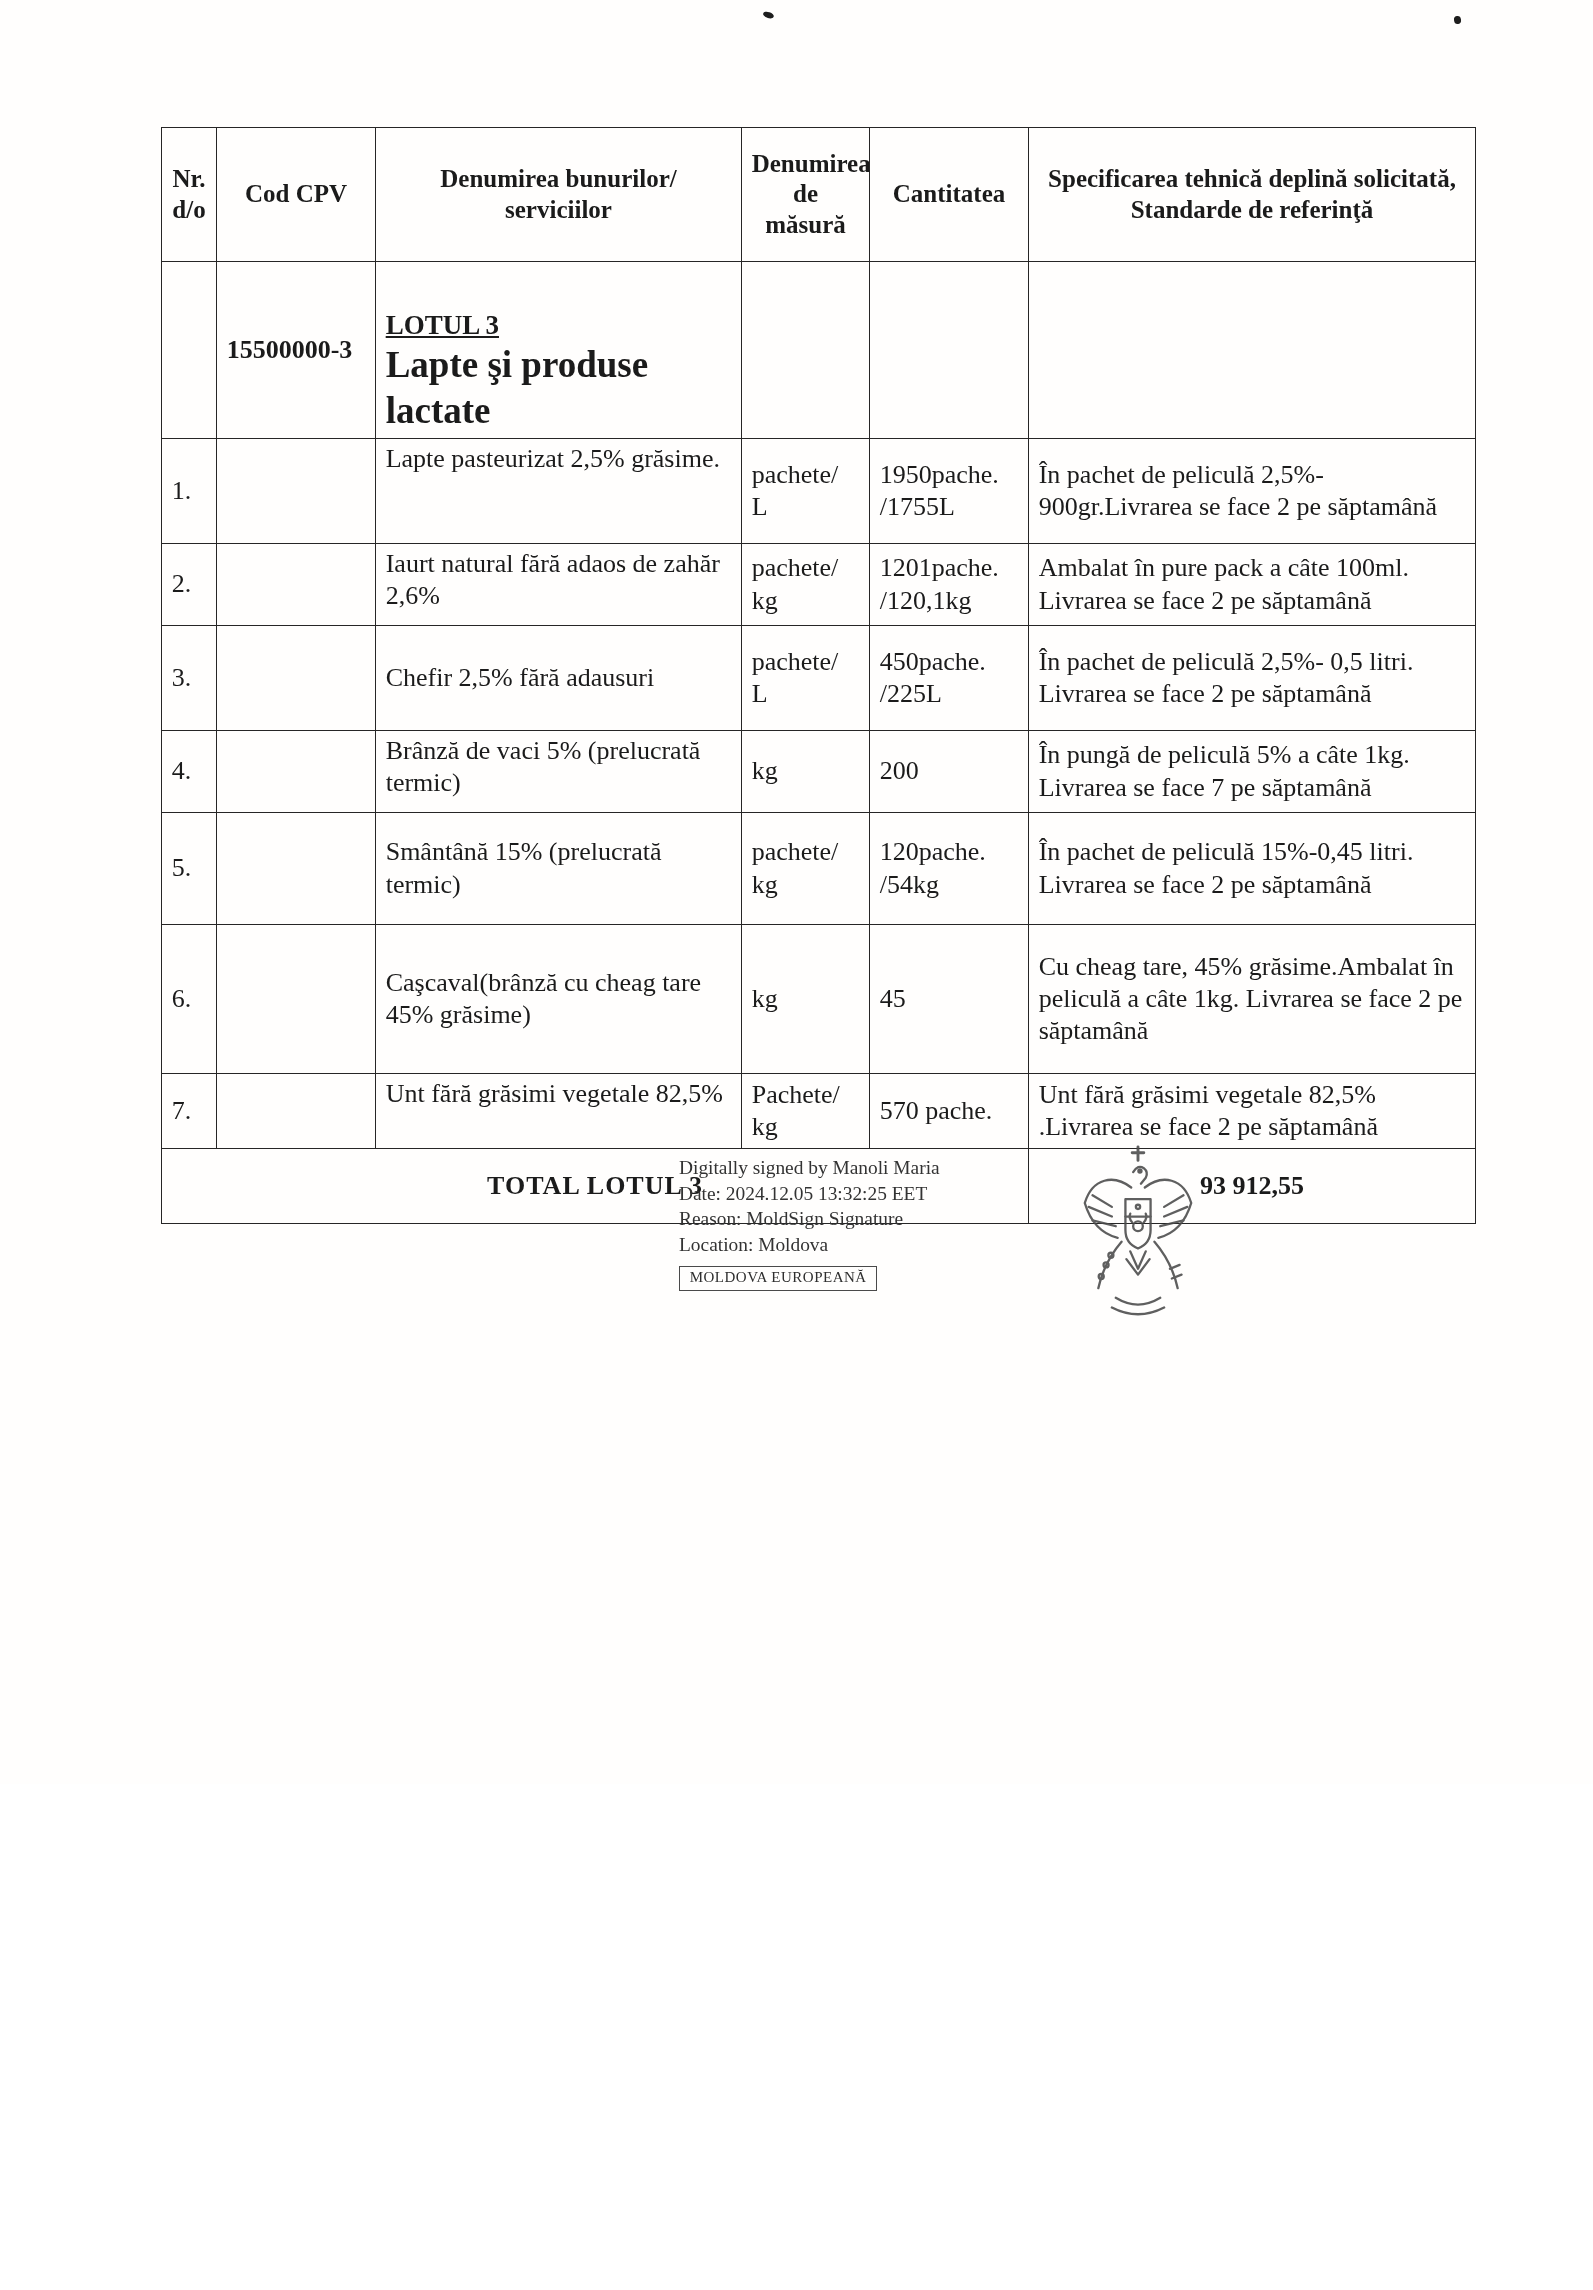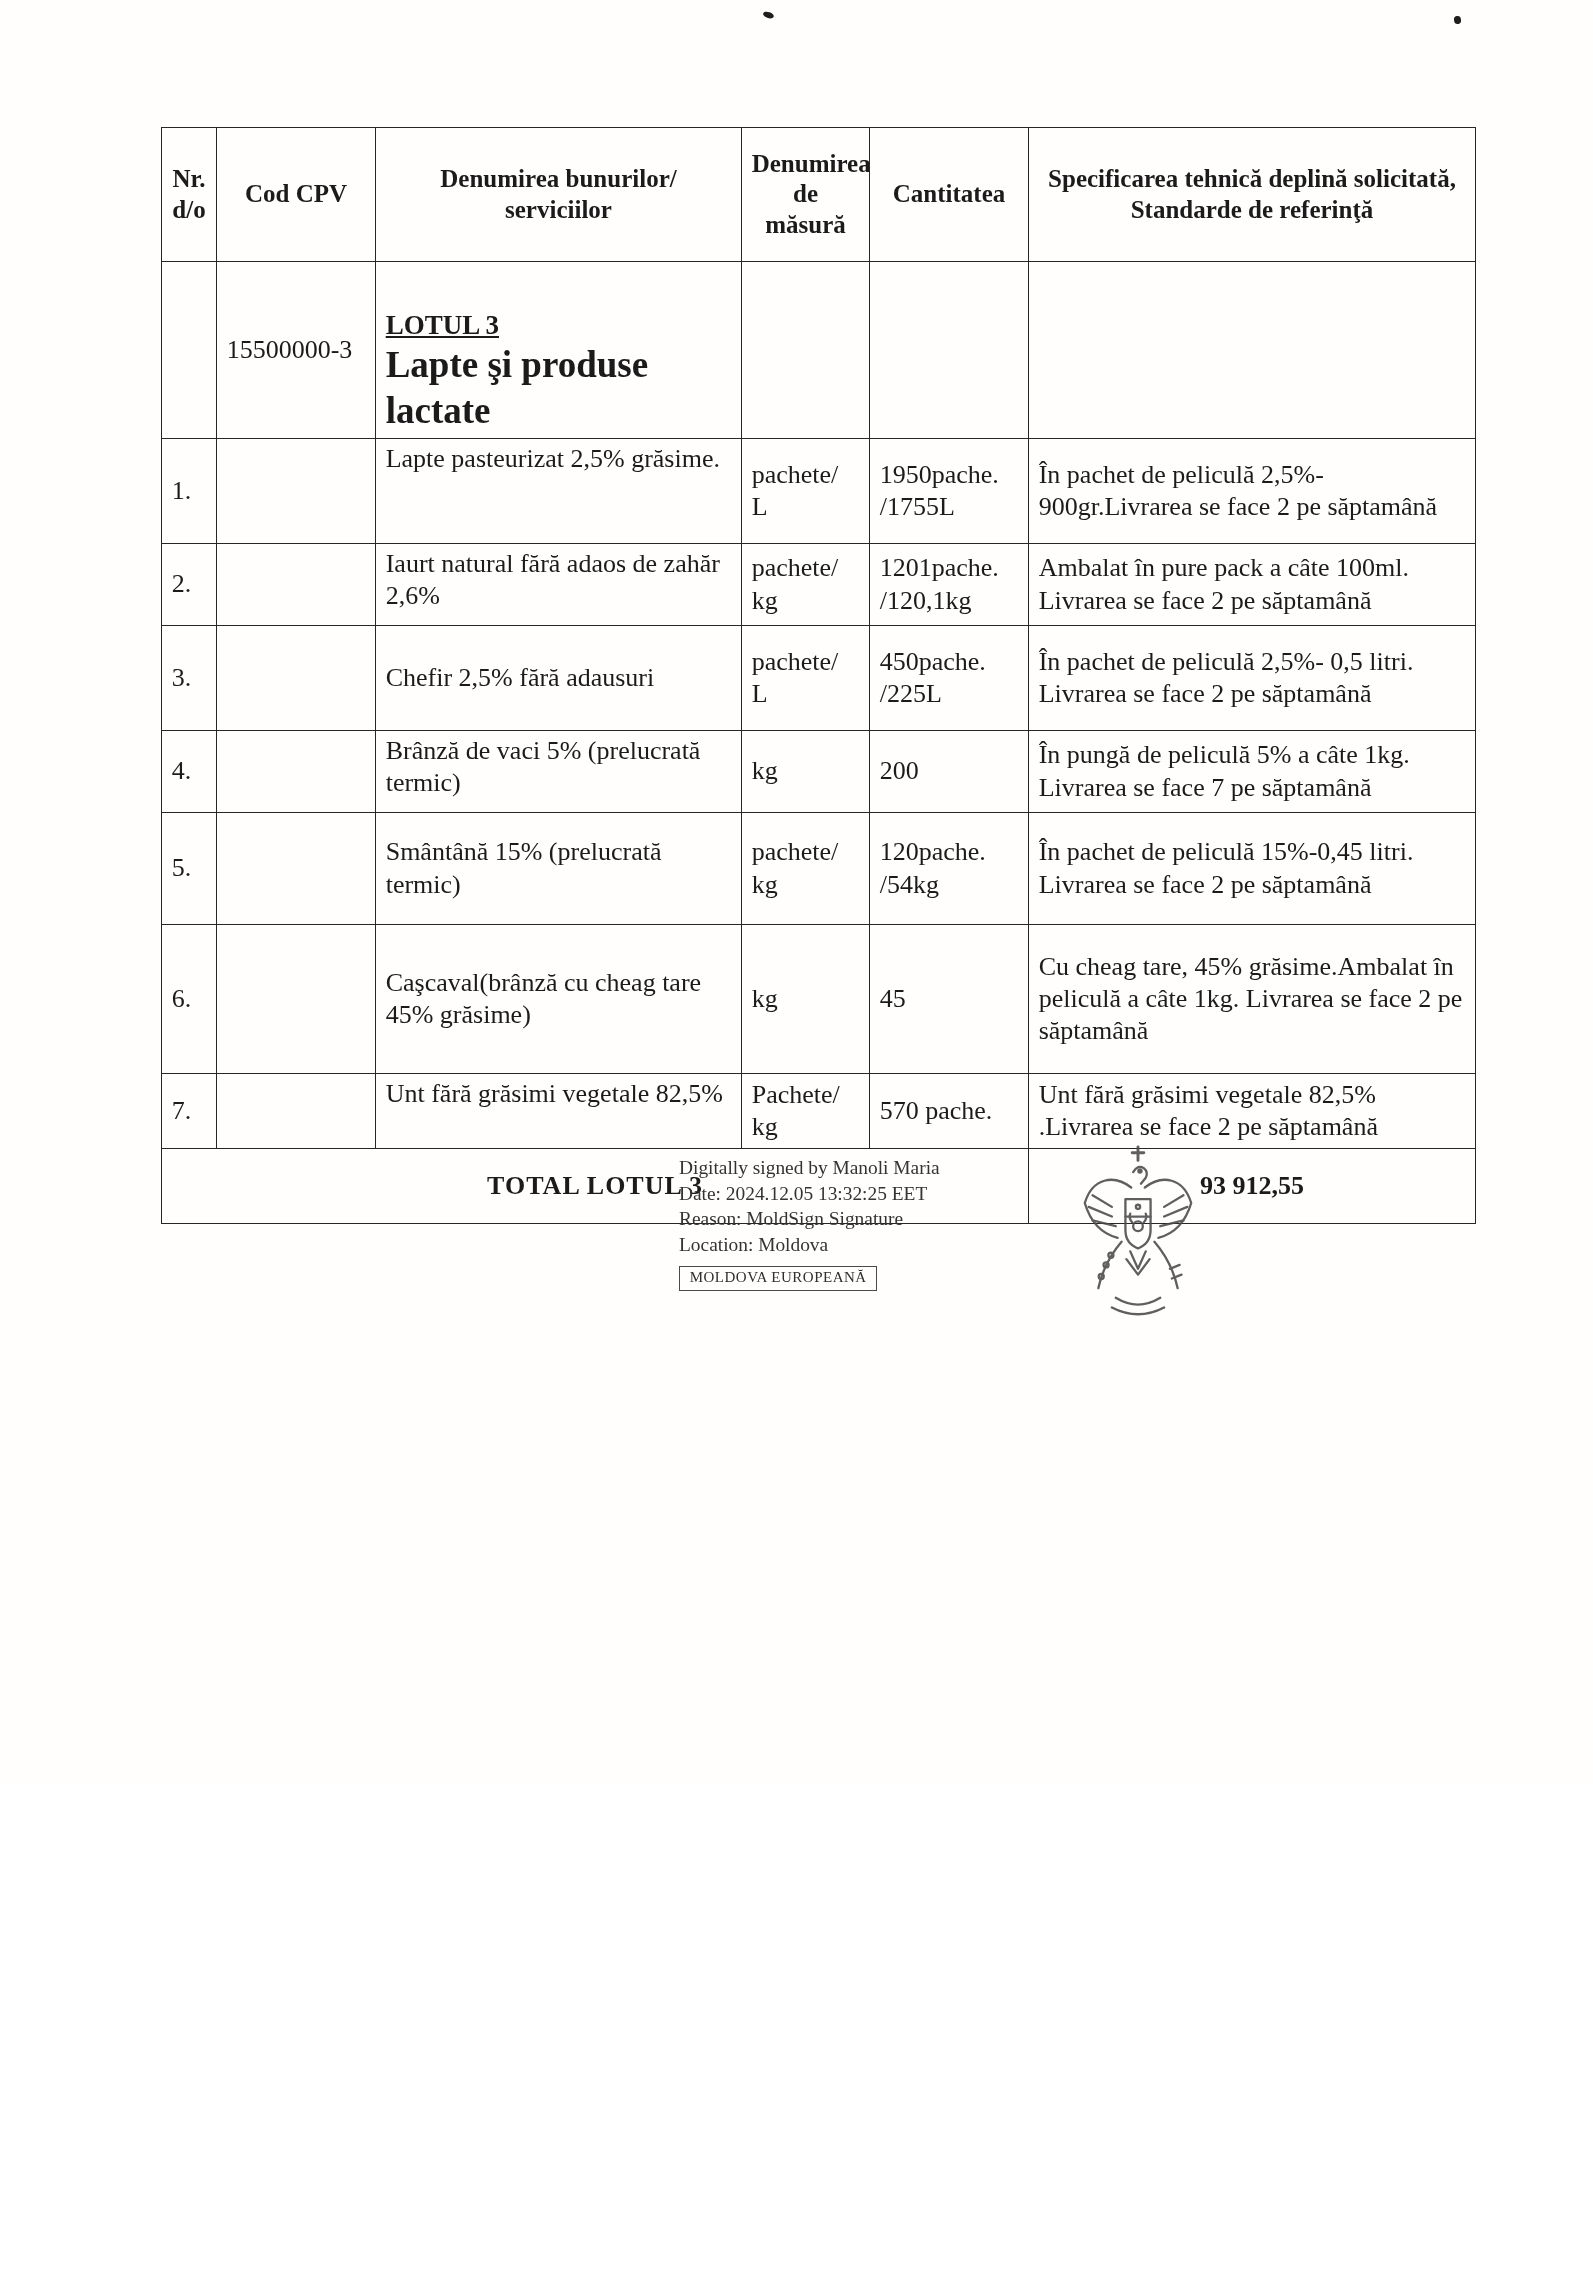--- a/index.html
+++ b/index.html
@@ -27,21 +27,21 @@
     overflow:hidden;
   }
   .doc-table th {
     font-weight:bold;
     text-align:center;
     font-size:25px;
     line-height:1.22;
   }
   .cell-spec   { vertical-align:top; padding-top:5.8px; }
   .cell-nr     { text-align:left; padding-left:9.7px; }
-  .cell-cpv    { font-weight:normal; text-align:left; padding-left:5.8px; padding-right:1.9px; }
+  .cell-cpv    { font-weight:bold; text-align:left; padding-left:5.8px; padding-right:1.9px; }
   .preline     { white-space:pre-line; }
   .lot-title   { font-weight:bold; text-decoration:underline; font-size:27px;margin-top:43px; }
   .lot-sub     { font-weight:bold; font-size:37px; }
   .total-label { text-align:center; font-weight:bold; font-size:30px; letter-spacing:1px; }
   .total-value { text-align:center; font-weight:bold; font-size:28px; }
   
   .signature {
     position:absolute; left:679px; top:1155px;
     font-size:19.4px; line-height:1.32; color:#333;
   }

